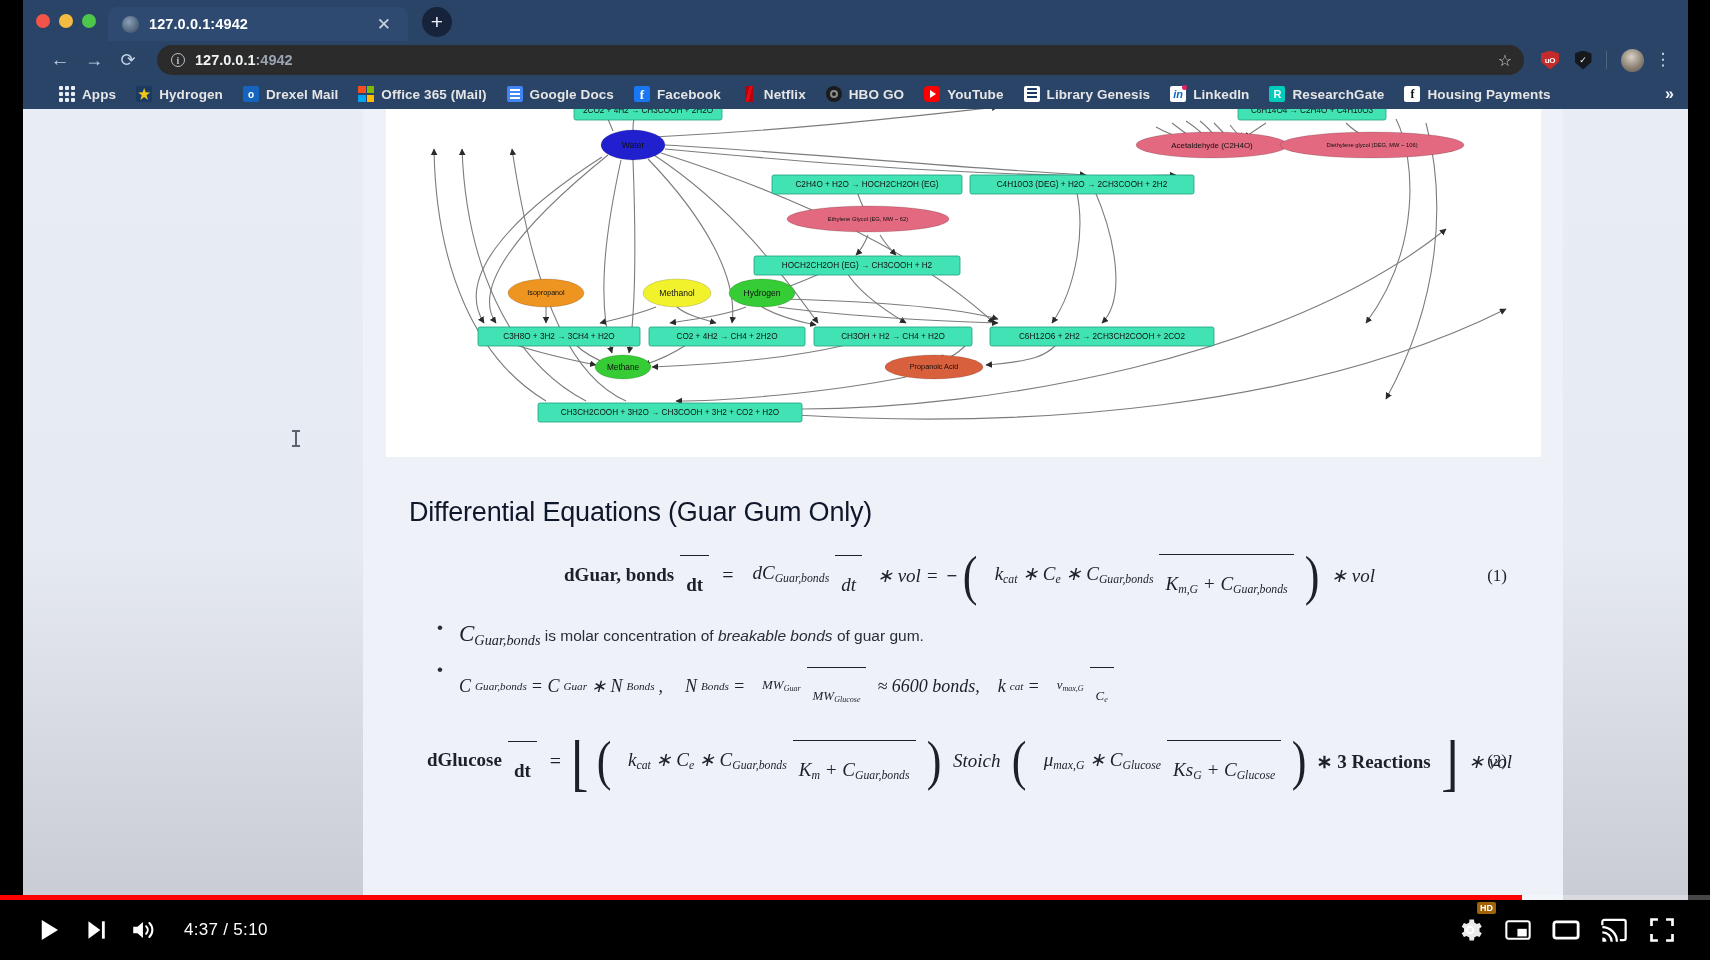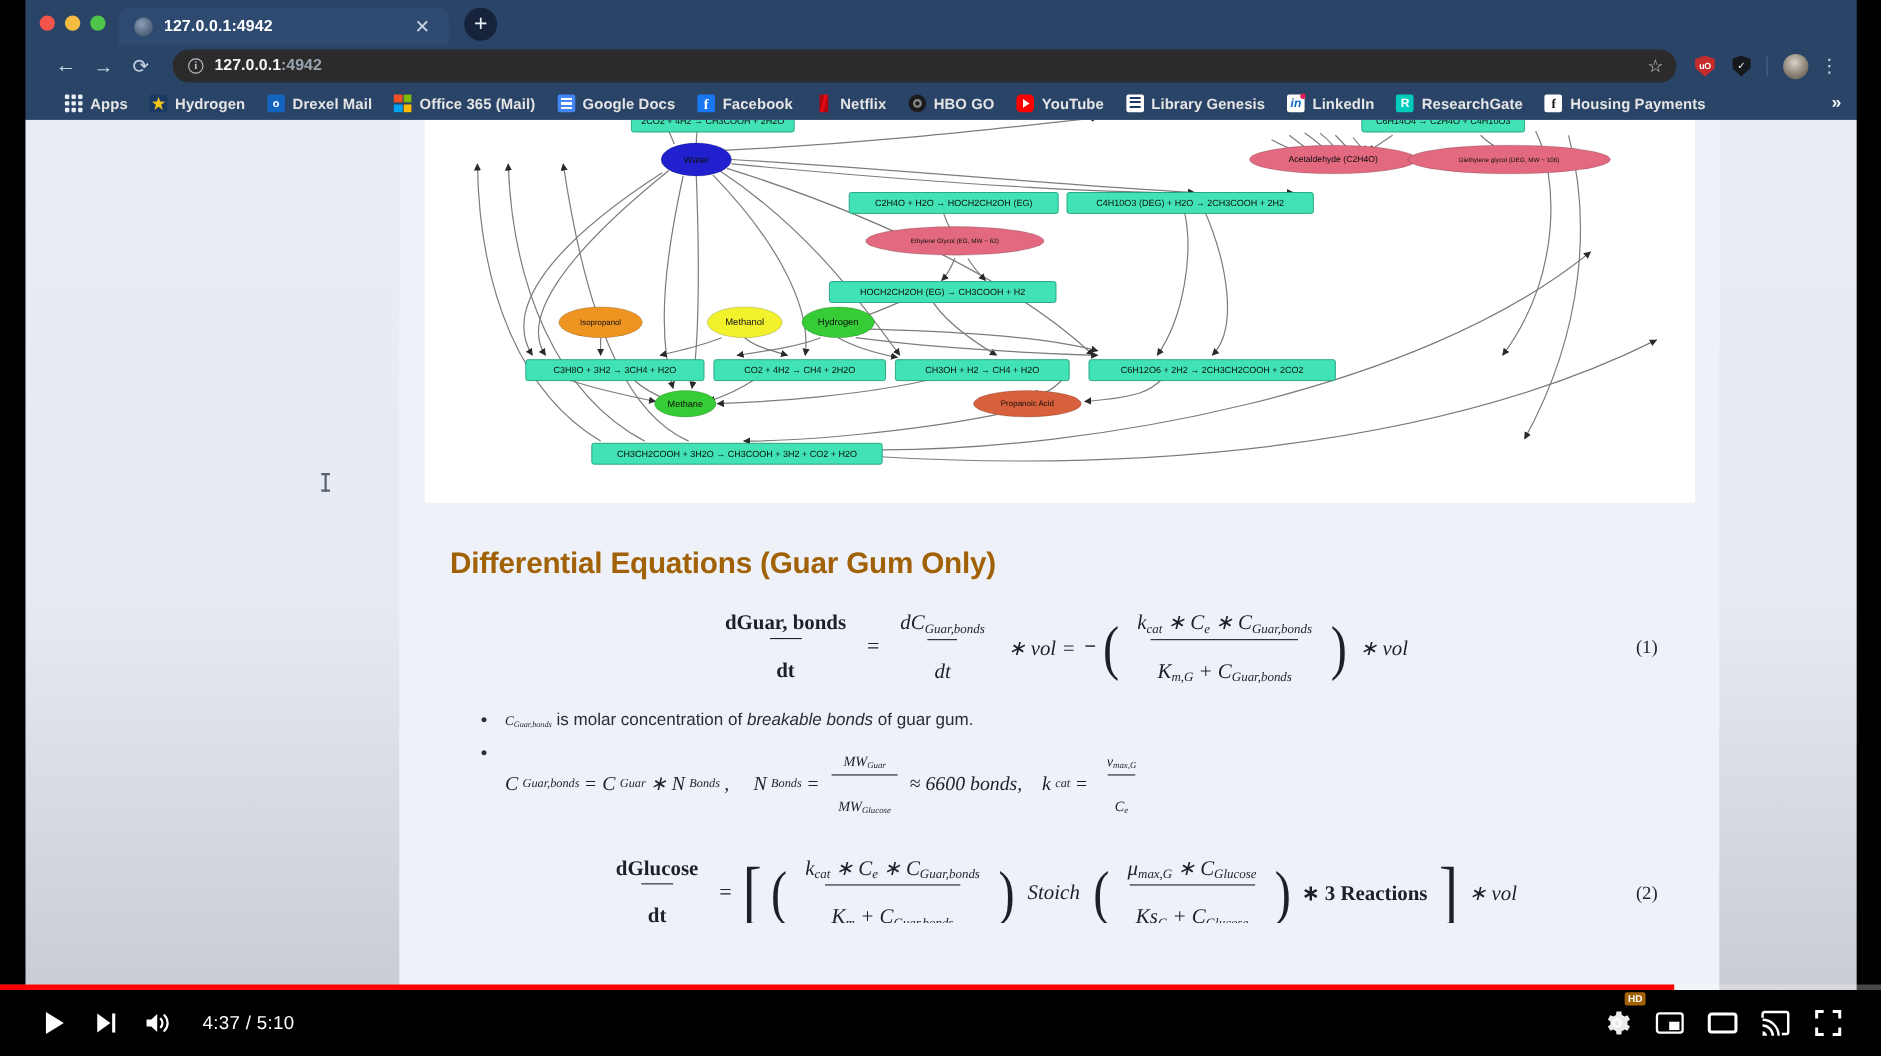--- a/index.html
+++ b/index.html
@@ -265,22 +265,22 @@
     font-family: "Liberation Sans", sans-serif;
     fill: #101010;
     text-anchor: middle;
     dominant-baseline: middle;
   }
 
   
   .doc { padding: 18px 46px 10px 46px; }
   h2.section-title {
     font-size: 27px;
-    color: #a16207;
-    font-weight: bold;
+    color: #0f172a;
+    font-weight: normal;
     letter-spacing: -.2px;
     margin: 22px 0 12px 0;
   }
   h3.sub-title {
     font-size: 20.5px;
     color: #9e2b2b;
     font-weight: bold;
     margin: 22px 0 6px 0;
   }
   ul.bullets { list-style: none; margin: 0 0 0 28px; }
@@ -306,21 +306,21 @@
     display: flex; align-items: center; justify-content: center;
     position: relative;
     margin: 26px 0 8px 0;
   }
   .eqnum {
     position: absolute; right: 10px;
     font-family: "Liberation Serif", serif;
     font-size: 17px; color: #1d2026;
   }
   .frac {
-    display: inline-flex; flex-direction: column;
+    display: inline-flex; flex-direction: row;
     align-items: center; vertical-align: middle;
     margin: 0 7px;
   }
   .frac > .num { padding: 0 6px 2px; }
   .frac > .den { padding: 18px 6px 0; border-top: 1.4px solid #1d2026; }
   .paren {
     font-size: 2.9em; font-family: "Liberation Serif", serif;
     font-weight: 300; line-height: .55; margin: 0 2px;
     display: inline-block; transform: scaleX(.8);
   }
@@ -717,21 +717,21 @@
                   <span>K</span><sub class="s">m,G</sub> + C<sub class="s">Guar,bonds</sub>
                 </span>
               </span>
               <span class="paren">)</span>
               <span class="mi" style="margin-left:8px;">∗ vol</span>
               <span class="eqnum">(1)</span>
             </div>
 
             <ul class="bullets" style="margin-top:16px;">
               <li>
-                <span class="math mi" style="font-size:12px;"><span>C</span><sub class="s">Guar,bonds</sub></span><span> is molar concentration of </span><em>breakable bonds</em><span> of guar gum.</span>
+                <span class="math mi" style="font-size:23px;"><span>C</span><sub class="s">Guar,bonds</sub></span><span> is molar concentration of </span><em>breakable bonds</em><span> of guar gum.</span>
               </li>
               <li style="padding-top:12px;">
                 <span class="math mi" style="font-size:18px; display:inline-flex; align-items:center; gap:4px;">
                   C<sub class="s">Guar,bonds</sub> = C<sub class="s">Guar</sub> ∗ N<sub class="s">Bonds</sub>,
                   <span style="display:inline-block;width:14px"></span>
                   N<sub class="s">Bonds</sub> =
                   <span class="frac" style="font-size:.72em;">
                     <span class="num"><span>MW</span><sub class="s">Guar</sub></span>
                     <span class="den"><span>MW</span><sub class="s">Glucose</sub></span>
                   </span>

